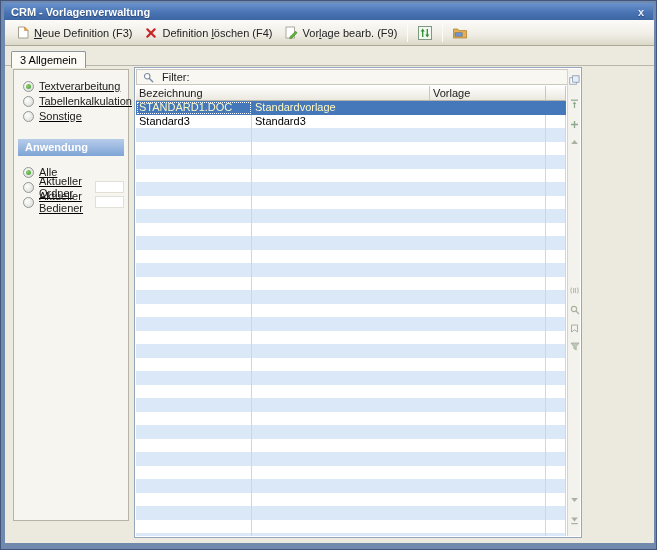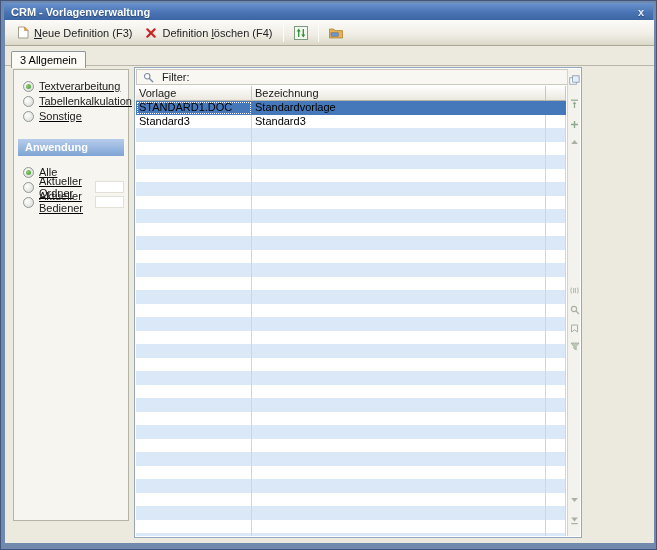--- a/index.html
+++ b/index.html
@@ -32,21 +32,21 @@
   .grid{position:absolute;left:129px;top:47px;width:448px;height:471px;background:#fff;border:1px solid #94a7bd;}
   .filterbar{position:absolute;left:1px;right:1px;top:1px;height:16px;background:#f8f7f1;border:1px solid #cbc9bd;
     display:flex;align-items:center;font-size:11px;color:#222;padding-left:4px;gap:7px;}
   .ghead{position:absolute;left:1px;top:18px;right:15px;height:15px;display:flex;}
   .gh-cell{height:15px;line-height:14px;font-size:11px;color:#1a1a1a;padding:0 3px;
     background:linear-gradient(#ffffff,#eae8de);border-right:1px solid #c9c7bb;border-bottom:1px solid #b7b5a9;overflow:hidden;white-space:nowrap;flex:none;}
   .gh-cell.fill{flex:1;}
   .gbody{position:absolute;left:1px;top:33px;right:15px;bottom:1px;overflow:hidden;background:#fff;}
   .g-row{display:flex;height:13.5px;}
   .g-row.stripe{background:#dbe8f8;}
-  .g-row.sel{background:#4577bb;color:#000000;justify-content:center;}
+  .g-row.sel{background:#4577bb;color:#fef9c3;justify-content:center;}
   .g-cell{height:100%;font-size:11px;line-height:13px;padding:0 3px;border-right:1px solid #c7d7ee;
     overflow:hidden;white-space:nowrap;flex:none;color:inherit;}
   .g-row.sel .g-cell{border-right-color:#4577bb;}
   .g-cell.focus{outline:1px dotted #fff;outline-offset:-2px;}
   .g-cell.fill{flex:1;}
   .gstrip{position:absolute;top:1px;right:1px;bottom:1px;width:13px;background:#f3f2ec;border-left:1px solid #d6d4c8;}
   .strip-ic{position:absolute;left:0;width:13px;height:14px;display:flex;align-items:center;justify-content:center;}
   svg{display:block;}
 </style>
 </head>
@@ -70,20 +70,29 @@
           <span><u>N</u>eue Definition (F3)</span>
         </div>
         <div class="tb-btn">
           <span class="icon">
             <svg width="12" height="12" viewBox="0 0 13 13">
               <path d="M2.5 2.5 L10.5 10.5 M10.5 2.5 L2.5 10.5" stroke="#c82424" stroke-width="2.4" stroke-linecap="round"></path>
             </svg>
           </span>
           <span>Definition <u>l</u>öschen (F4)</span>
         </div>
+        <div class="tb-btn">
+          <span class="icon">
+            <svg width="13" height="13" viewBox="0 0 13 13">
+              <rect x="1" y="1" width="8.5" height="11" fill="#fff" stroke="#8a8a78" stroke-width=".7"></rect>
+              <path d="M5.2 10.6 L10.6 5.2 L12.2 6.8 L6.8 12.2 L4.7 12.6 z" fill="#63b038" stroke="#3c7a20" stroke-width=".5"></path>
+            </svg>
+          </span>
+          <span>Vor<u>l</u>age bearb. (F9)</span>
+        </div>
         <span class="tb-sep"></span>
         <div class="tb-btn">
           <span class="icon">
             <svg width="14" height="14" viewBox="0 0 14 14">
               <rect x=".5" y=".5" width="13" height="13" fill="#f3f7f1" stroke="#7e9a7e"></rect>
               <path d="M4.7 11 V5" stroke="#2f8f2f" stroke-width="1.3"></path>
               <path d="M4.7 2.4 L2.7 5.4 h4 z" fill="#2f8f2f"></path>
               <path d="M9.3 3 v6" stroke="#2f8f2f" stroke-width="1.3"></path>
               <path d="M9.3 11.6 L7.3 8.6 h4 z" fill="#2f8f2f"></path>
             </svg>
@@ -139,22 +148,22 @@
       <div class="filterbar">
         <span class="icon">
           <svg width="11" height="11" viewBox="0 0 12 12">
               <circle cx="4.6" cy="4.6" r="3" fill="#fdfdf8" stroke="#7d8ca6" stroke-width="1.2"></circle>
               <path d="M7 7 L10.6 10.6" stroke="#7d8ca6" stroke-width="1.5" stroke-linecap="round"></path>
             </svg>
         </span>
         <span>Filter:</span>
       </div>
       <div class="ghead">
+          <div class="gh-cell" style="width: 294px;">Bezeichnung</div>
           <div class="gh-cell" style="width: 116px;">Vorlage</div>
-          <div class="gh-cell" style="width: 294px;">Bezeichnung</div>
           <div class="gh-cell fill"></div>
         </div>
       <div class="gbody">
           <div class="g-row stripe sel">
             <div class="g-cell focus" style="width: 116px;">STANDARD1.DOC</div>
             <div class="g-cell" style="width: 294px;">Standardvorlage</div>
             <div class="g-cell fill"></div>
           </div>
           <div class="g-row">
             <div class="g-cell" style="width: 116px;">Standard3</div>

